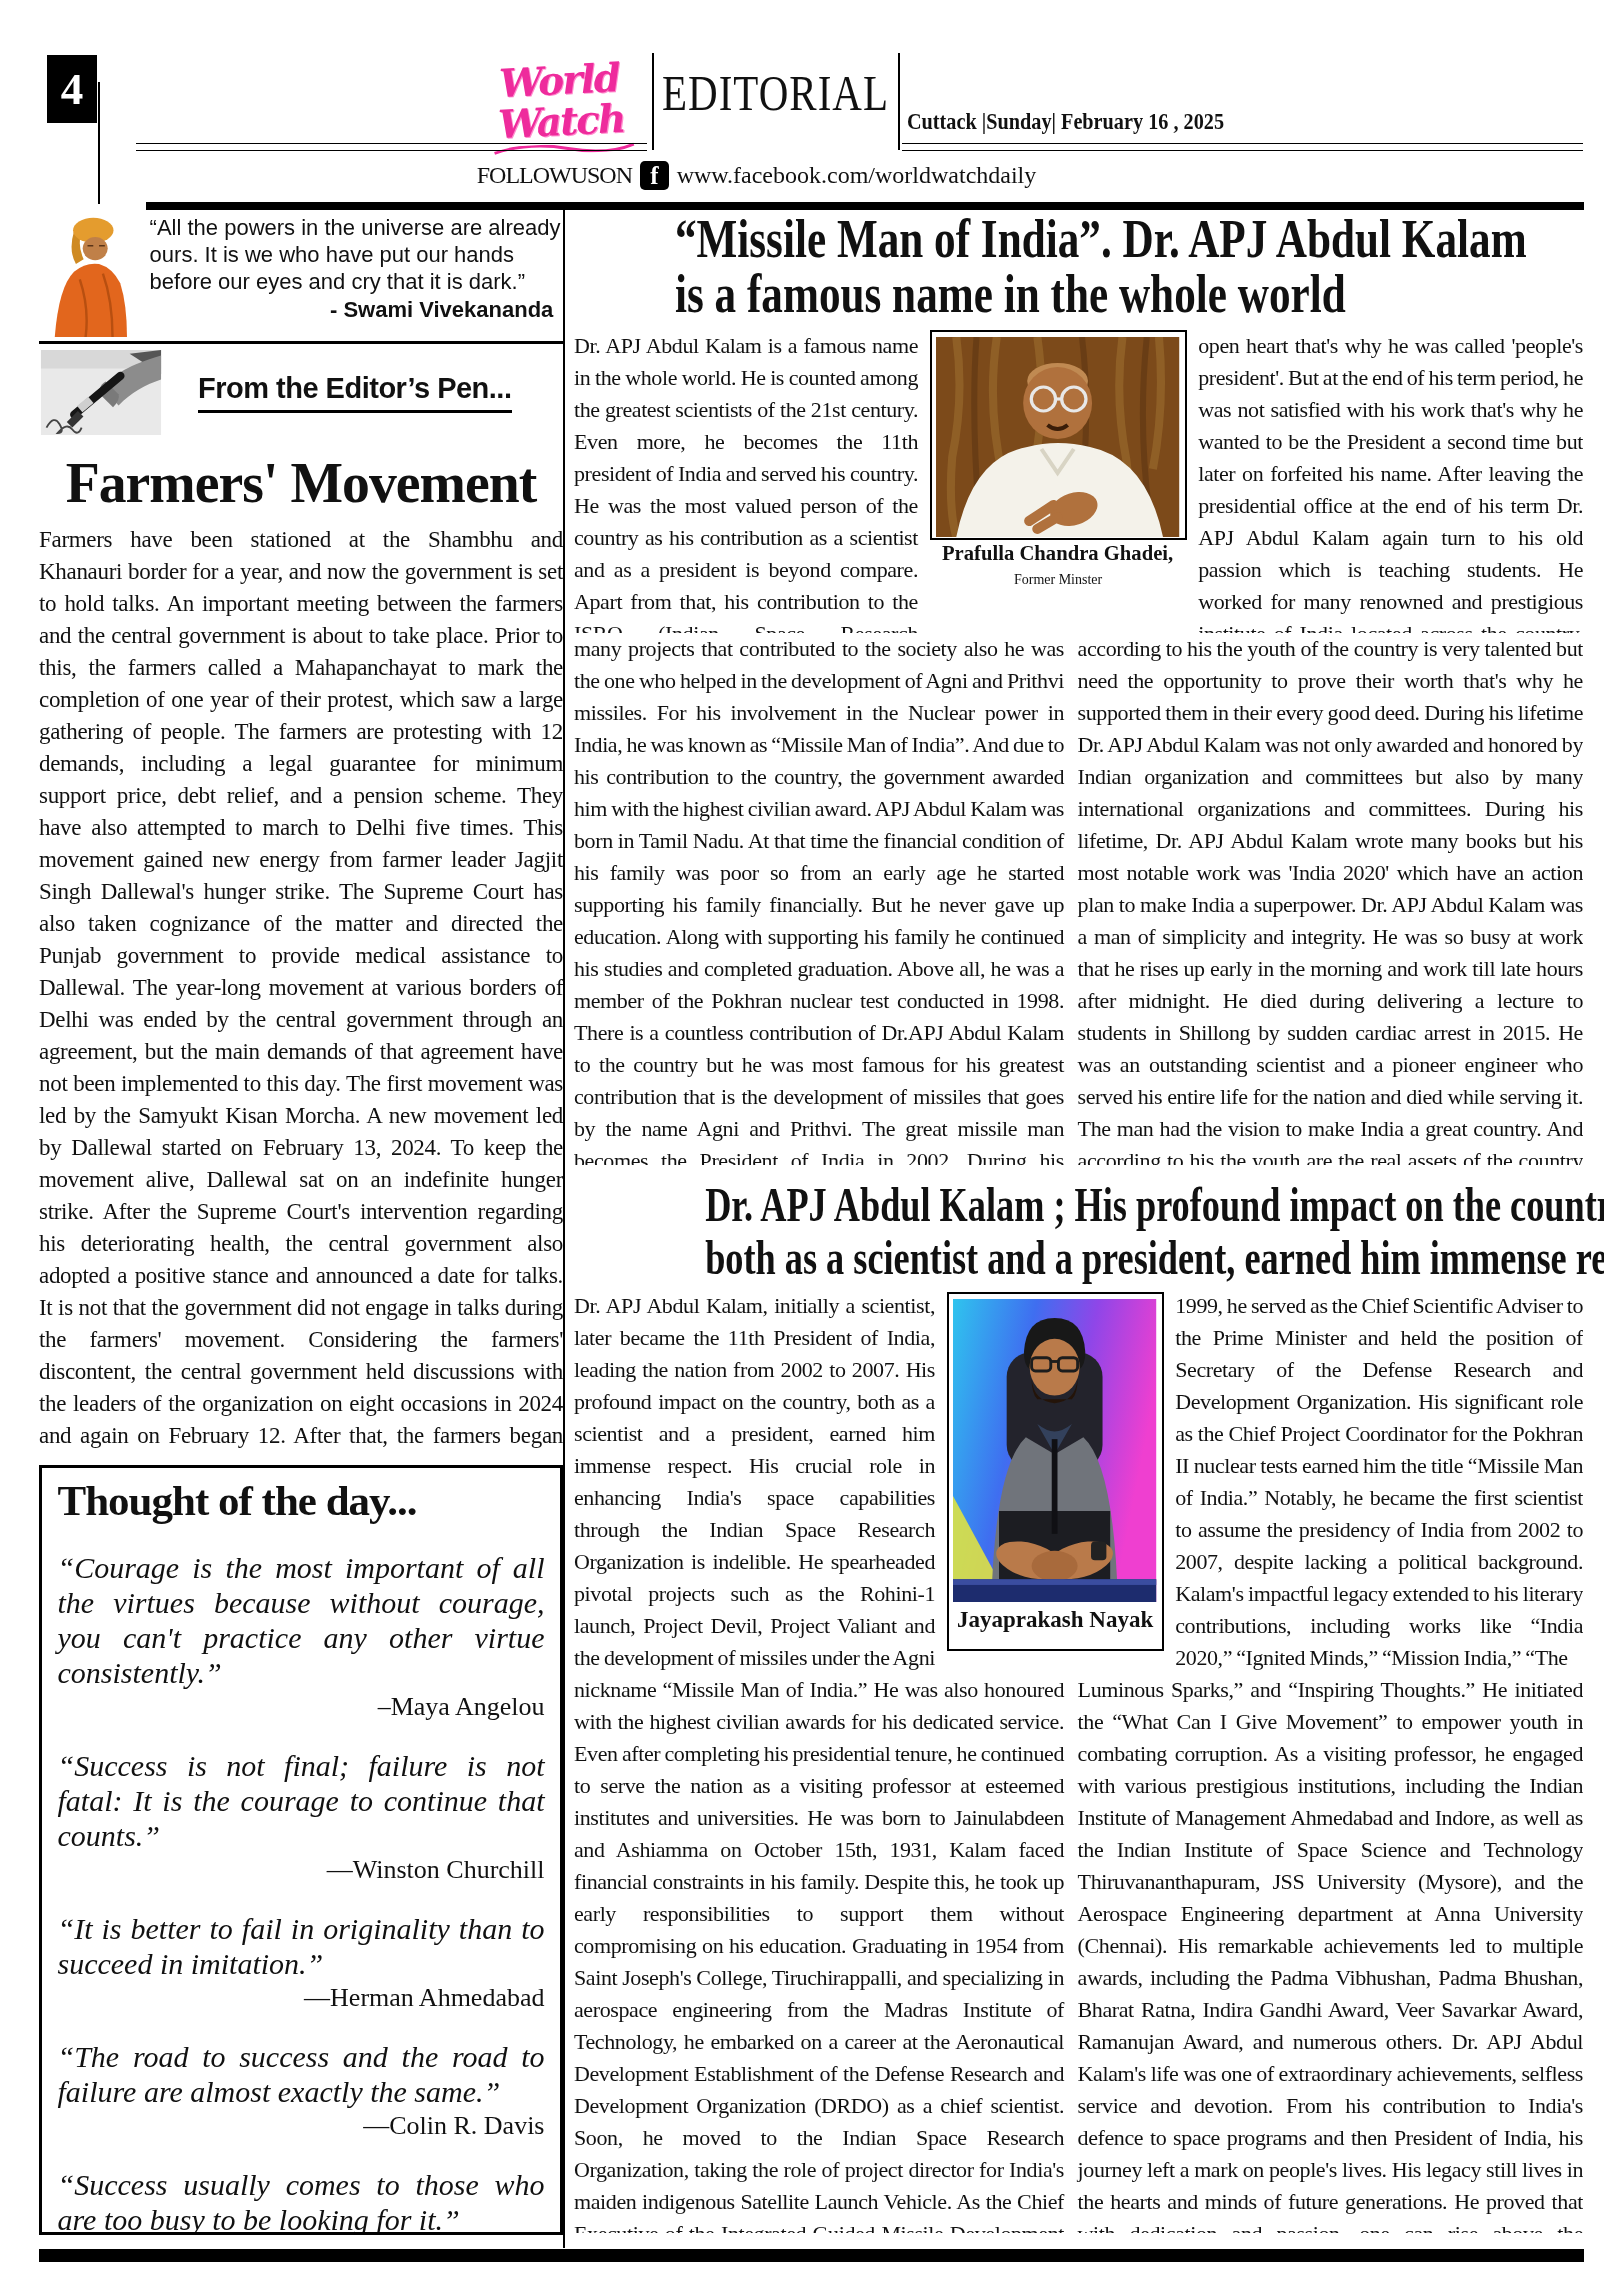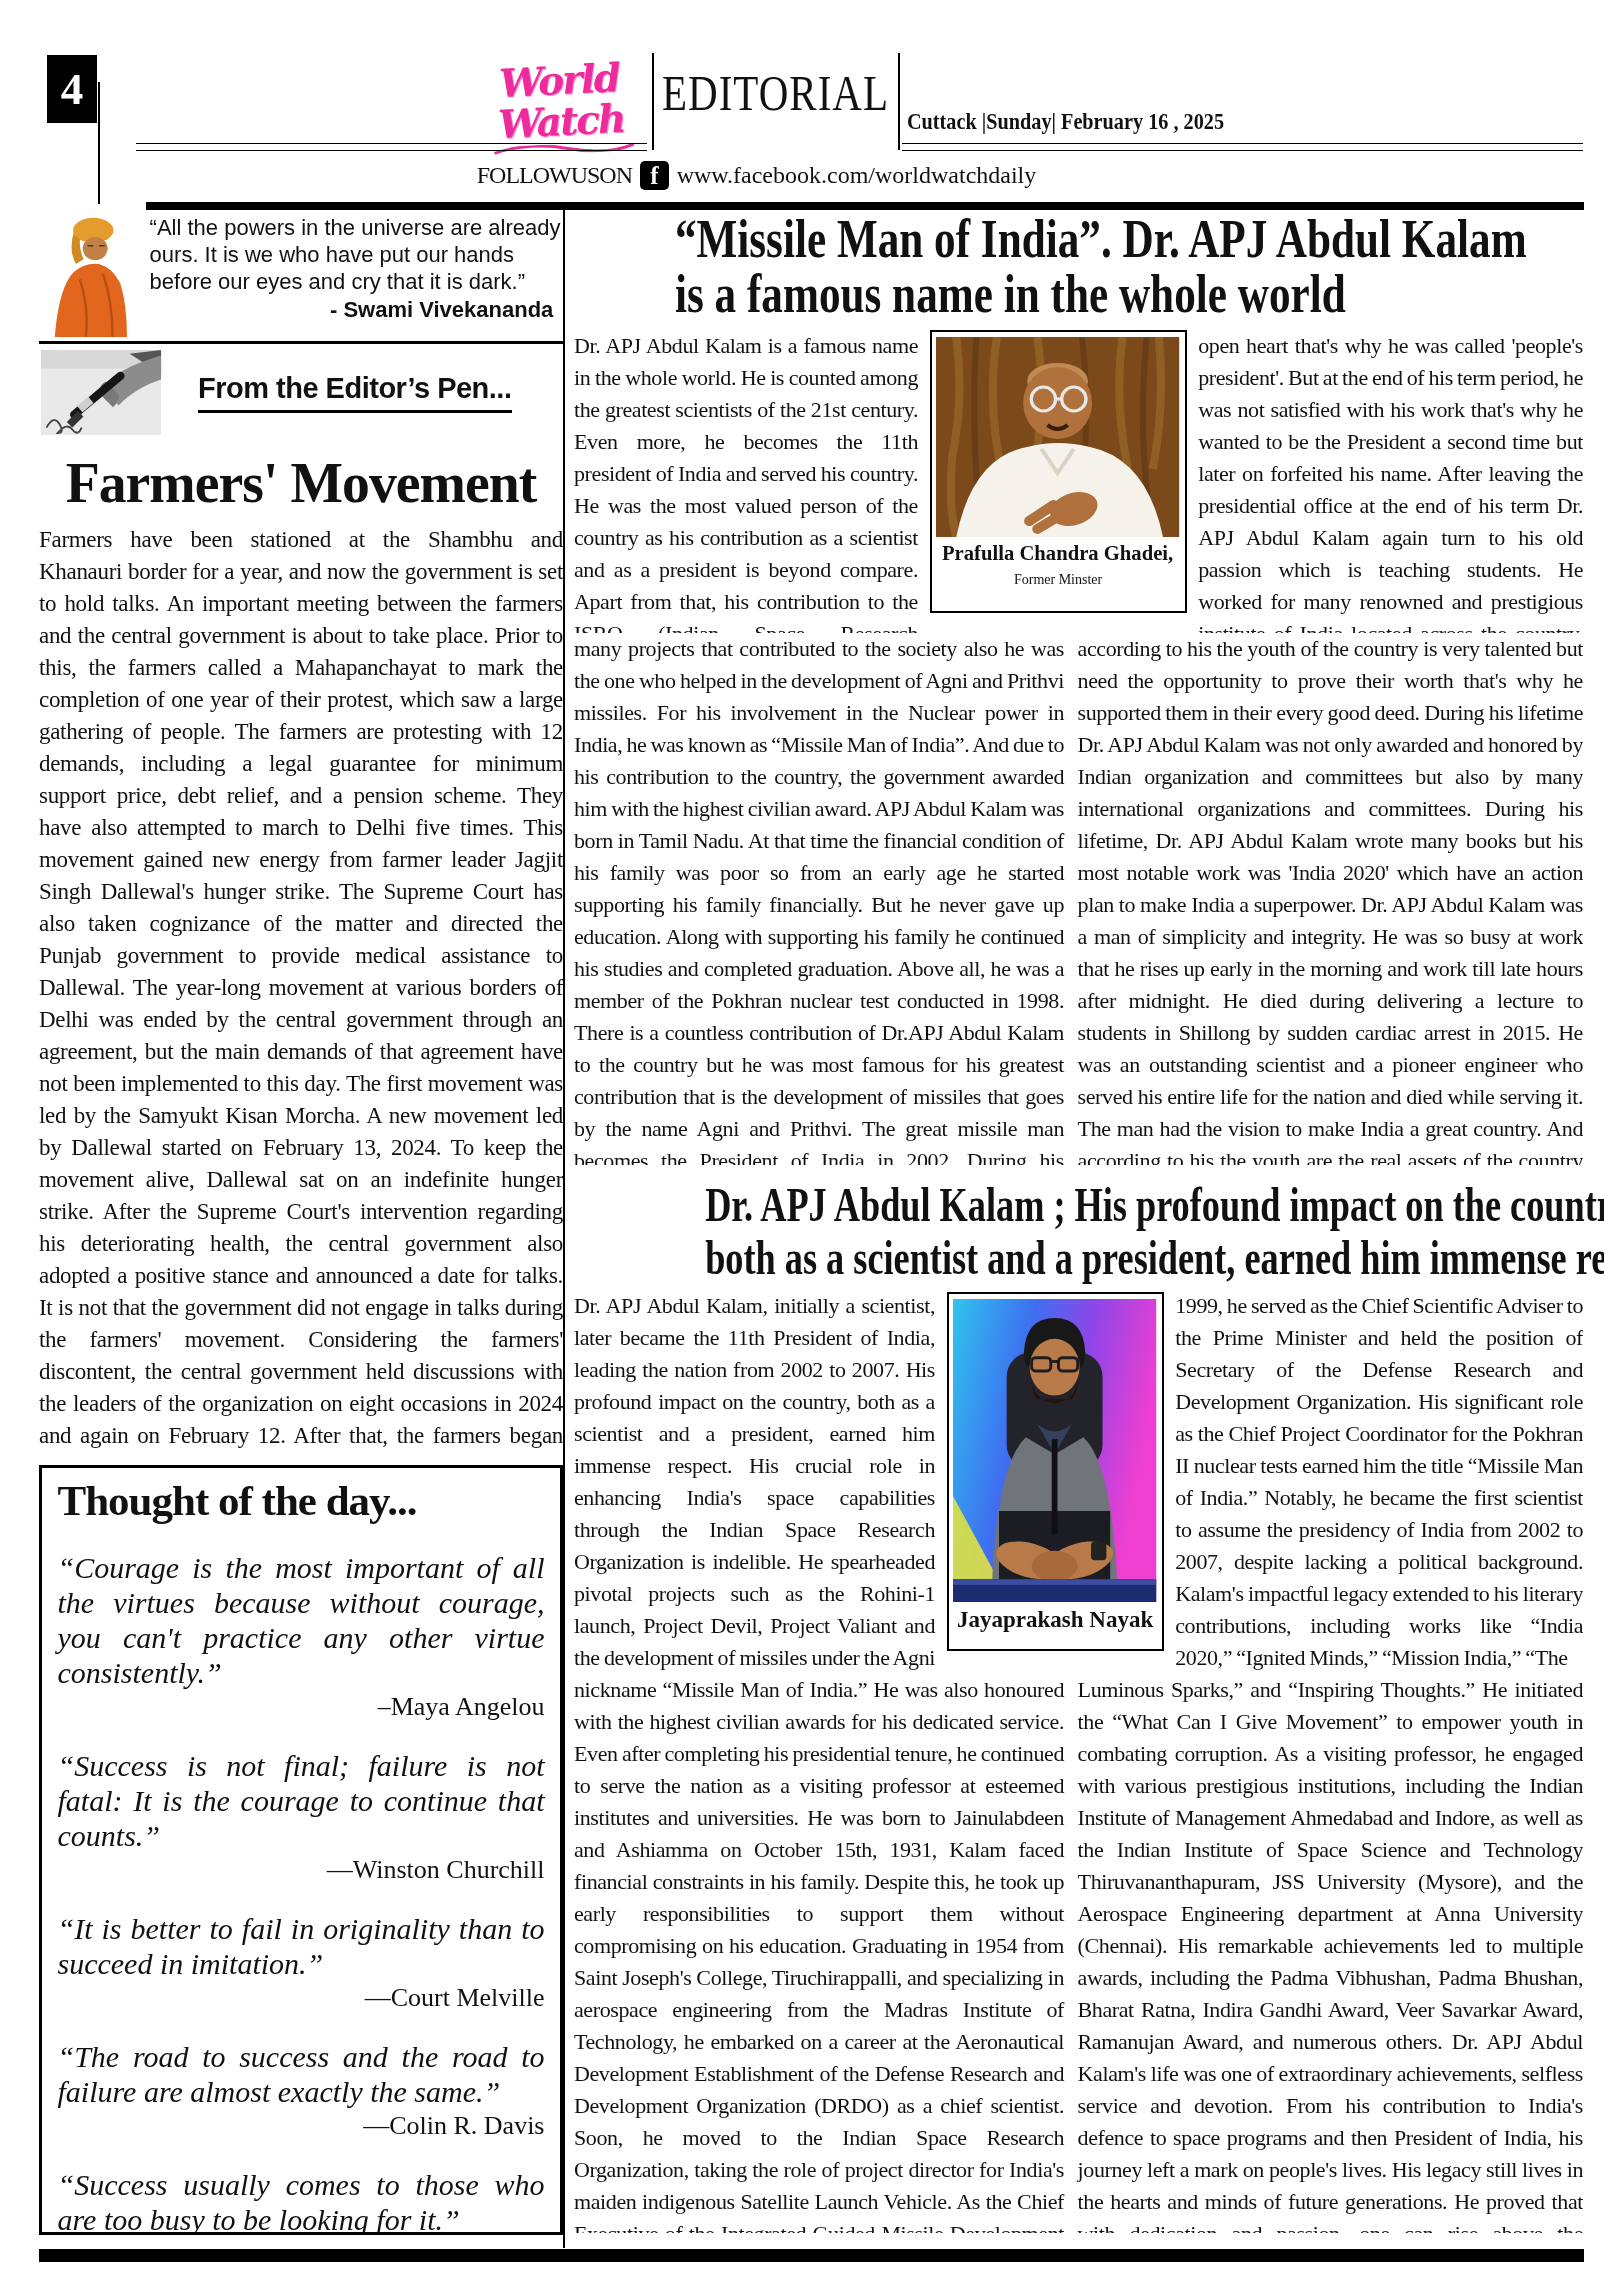--- a/index.html
+++ b/index.html
@@ -78,21 +78,21 @@
   .a1r2-right { flex:1; }
   .a2-title { margin-top:13.6px; }
   .a2r1 { height:384px; margin-top:5.8px; }
   .a2r1-left { width:361px; }
   .a2r1-right { flex:1; }
   .a2r2 { height:559px; }
   .a2r2-left { width:490px; margin-right:13.6px; }
   .a2r2-right { flex:1; }
 
   .photo-frame { border:2.9px solid #000; padding:4.9px; background:#fff; flex:none; }
-  .photo1 { width:257px; height:283px; margin:0 11.6px; }
+  .photo1 { width:257px; height:210px; margin:0 11.6px; }
   .photo2 { width:217px; height:359px; margin:1.9px 11.6px 0; }
   .photo-frame svg { display:block; width:100%; }
   .cap-name { font-weight:bold; text-align:center; white-space:nowrap; }
   .photo1 .cap-name { font-size:21.3px; line-height:28px; margin-top:1.9px; transform:scaleX(0.97); }
   .cap-role { text-align:center; font-size:14px; line-height:25px; }
   .photo2 .cap-name { font-size:23px; line-height:31px; margin-top:1.9px; }
 </style>
 </head>
 <body>
 
@@ -167,21 +167,21 @@
       <div class="quote-block">
         <div class="quote-text">“Courage is the most important of all the virtues because without courage, you can't practice any other virtue consistently.”</div>
         <div class="quote-author">–Maya Angelou</div>
       </div>
       <div class="quote-block">
         <div class="quote-text">“Success is not final; failure is not fatal: It is the courage to continue that counts.”</div>
         <div class="quote-author">—Winston Churchill</div>
       </div>
       <div class="quote-block">
         <div class="quote-text">“It is better to fail in originality than to succeed in imitation.”</div>
-        <div class="quote-author">—Court Melville</div>
+        <div class="quote-author">—Herman Ahmedabad</div>
       </div>
       <div class="quote-block">
         <div class="quote-text">“The road to success and the road to failure are almost exactly the same.”</div>
         <div class="quote-author">—Colin R. Davis</div>
       </div>
       <div class="quote-block">
         <div class="quote-text">“Success usually comes to those who are too busy to be looking for it.”</div>
         <div class="quote-author">—Henry David Thoreau</div>
       </div>
     </div>

